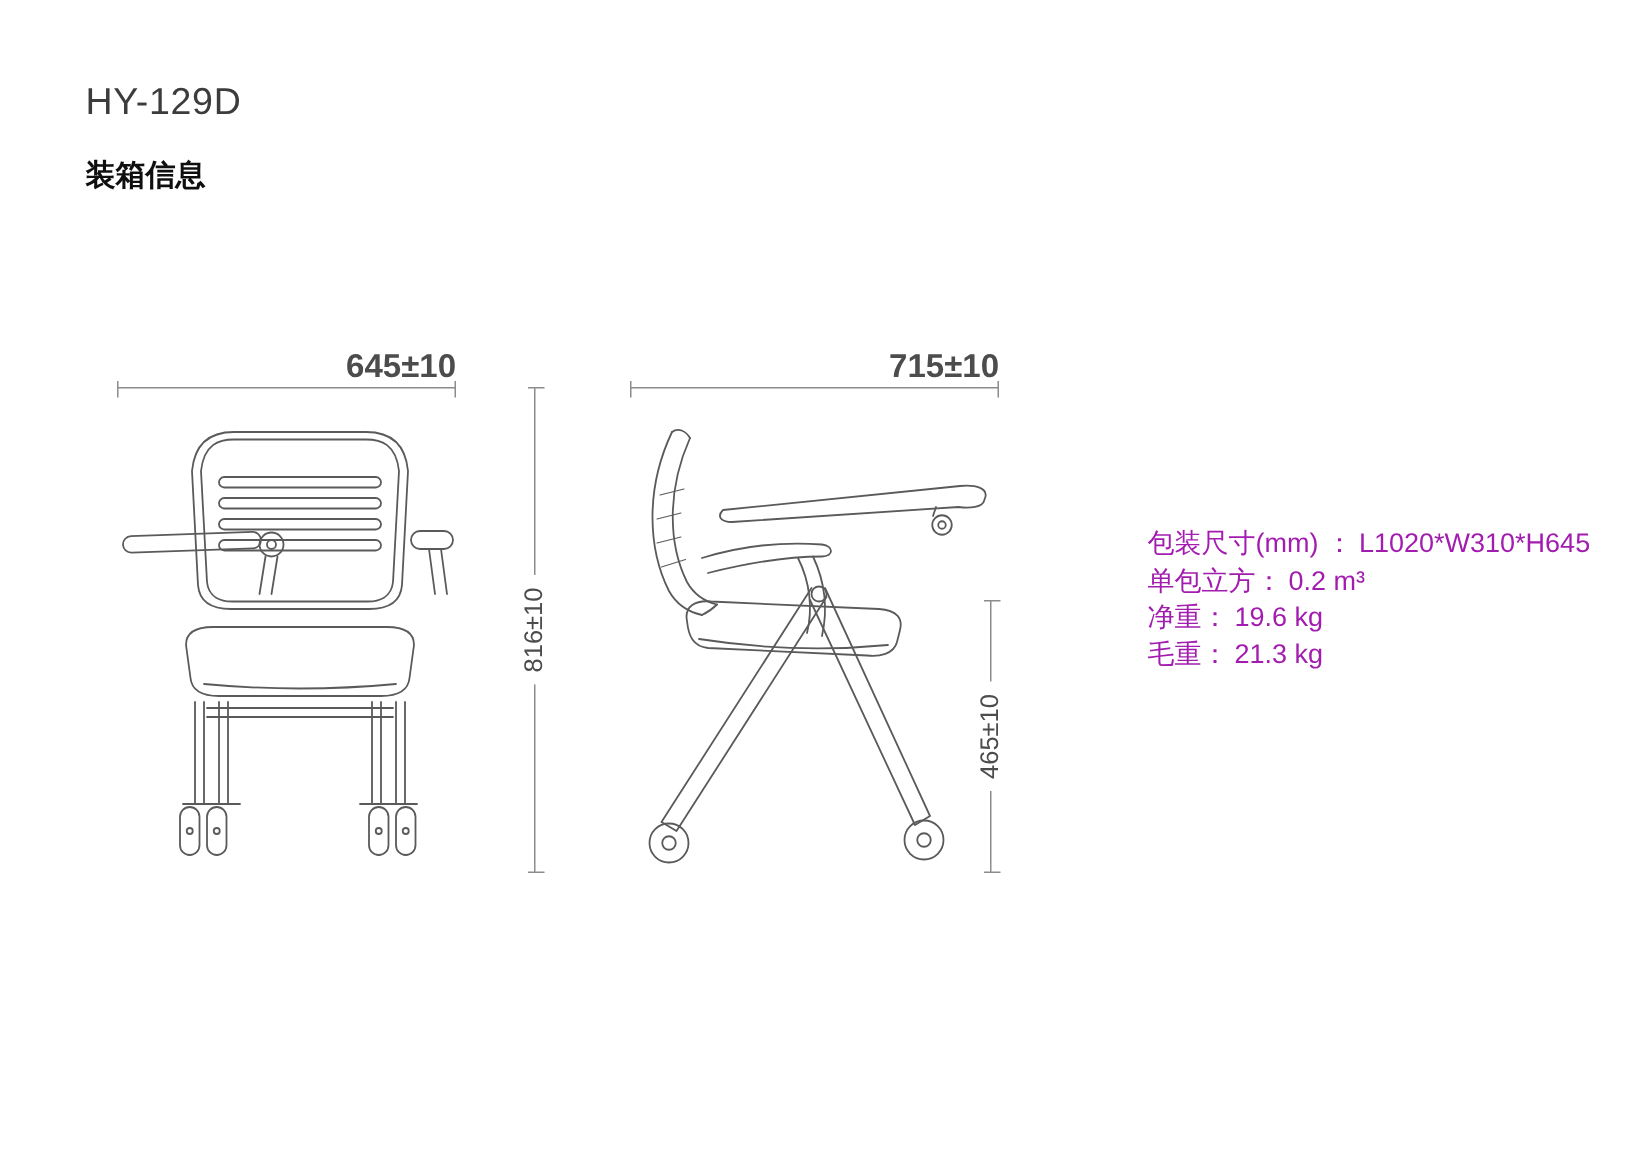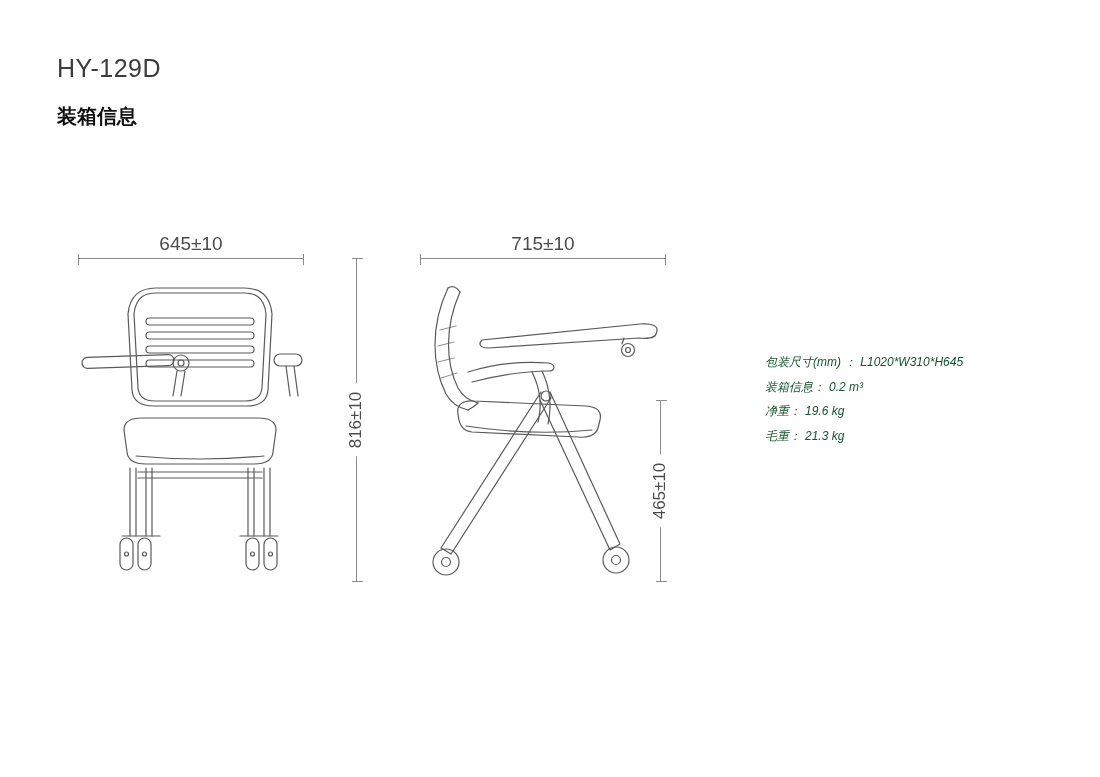--- a/index.html
+++ b/index.html
@@ -13,42 +13,42 @@
   }
   .section-title {
     position:absolute; left:57px; top:103px;
     font-size:20px; font-weight:700; color:#0f0f0f;
   }
   .drawing { position:absolute; overflow:visible; }
 
   
   .dim-h { position:absolute; }
   .dim-h .dim-label {
-    text-align:center; font-size:19px; color:#4c4c4c;
-    line-height:20px; margin-bottom:4px; white-space:nowrap;
+    text-align:right; font-size:22px; color:#4c4c4c;
+    line-height:20px; margin-bottom:4px; white-space:nowrap;font-weight:bold;
   }
   .dim-line-h { position:relative; height:0; border-top:1px solid #8c8c8c; }
   .tick-v { position:absolute; width:1px; height:11px; background:#8c8c8c; top:-5px; }
   .tick-v.left { left:0; } .tick-v.right { right:0; }
 
   
   .dim-v { position:absolute; width:0; }
   .dim-line-v { position:absolute; left:0; top:0; height:100%; width:0; border-left:1px solid #8c8c8c; }
   .tick-h { position:absolute; height:1px; width:11px; background:#8c8c8c; left:-5px; }
   .tick-h.top { top:0; } .tick-h.bottom { bottom:0; }
   .dim-v .dim-label {
     position:absolute; left:0; top:50%;
     transform:translate(-50%,-50%) rotate(-90deg);
     white-space:nowrap; font-size:17px; color:#4c4c4c;
     background:#fff; padding:0 8px;
   }
 
   
   .specs { position:absolute; left:765px; top:350px; }
-  .spec-row { font-size:12px; line-height:24.5px; color:#14532d; white-space:nowrap;font-style:italic; }
+  .spec-row { font-size:18px; line-height:24.5px; color:#a21caf; white-space:nowrap; }
   .spec-value { margin-left:4px; }
 </style>
 </head>
 <body>
 
 <div class="page">
 
   <div class="model-title">HY-129D</div>
   <div class="section-title">装箱信息</div>
 
@@ -162,21 +162,21 @@
           <circle cx="198" cy="276" r="4.5"></circle>
       </g>
     </g>
   </svg>
 
   <div class="specs">
     <div class="spec-row">
       <span class="spec-label">包装尺寸(mm) ：</span><span class="spec-value">L1020*W310*H645</span>
     </div>
     <div class="spec-row">
-      <span class="spec-label">装箱信息：</span><span class="spec-value">0.2 m³</span>
+      <span class="spec-label">单包立方：</span><span class="spec-value">0.2 m³</span>
     </div>
     <div class="spec-row">
       <span class="spec-label">净重：</span><span class="spec-value">19.6 kg</span>
     </div>
     <div class="spec-row">
       <span class="spec-label">毛重：</span><span class="spec-value">21.3 kg</span>
     </div>
   </div>
 
 </div>

